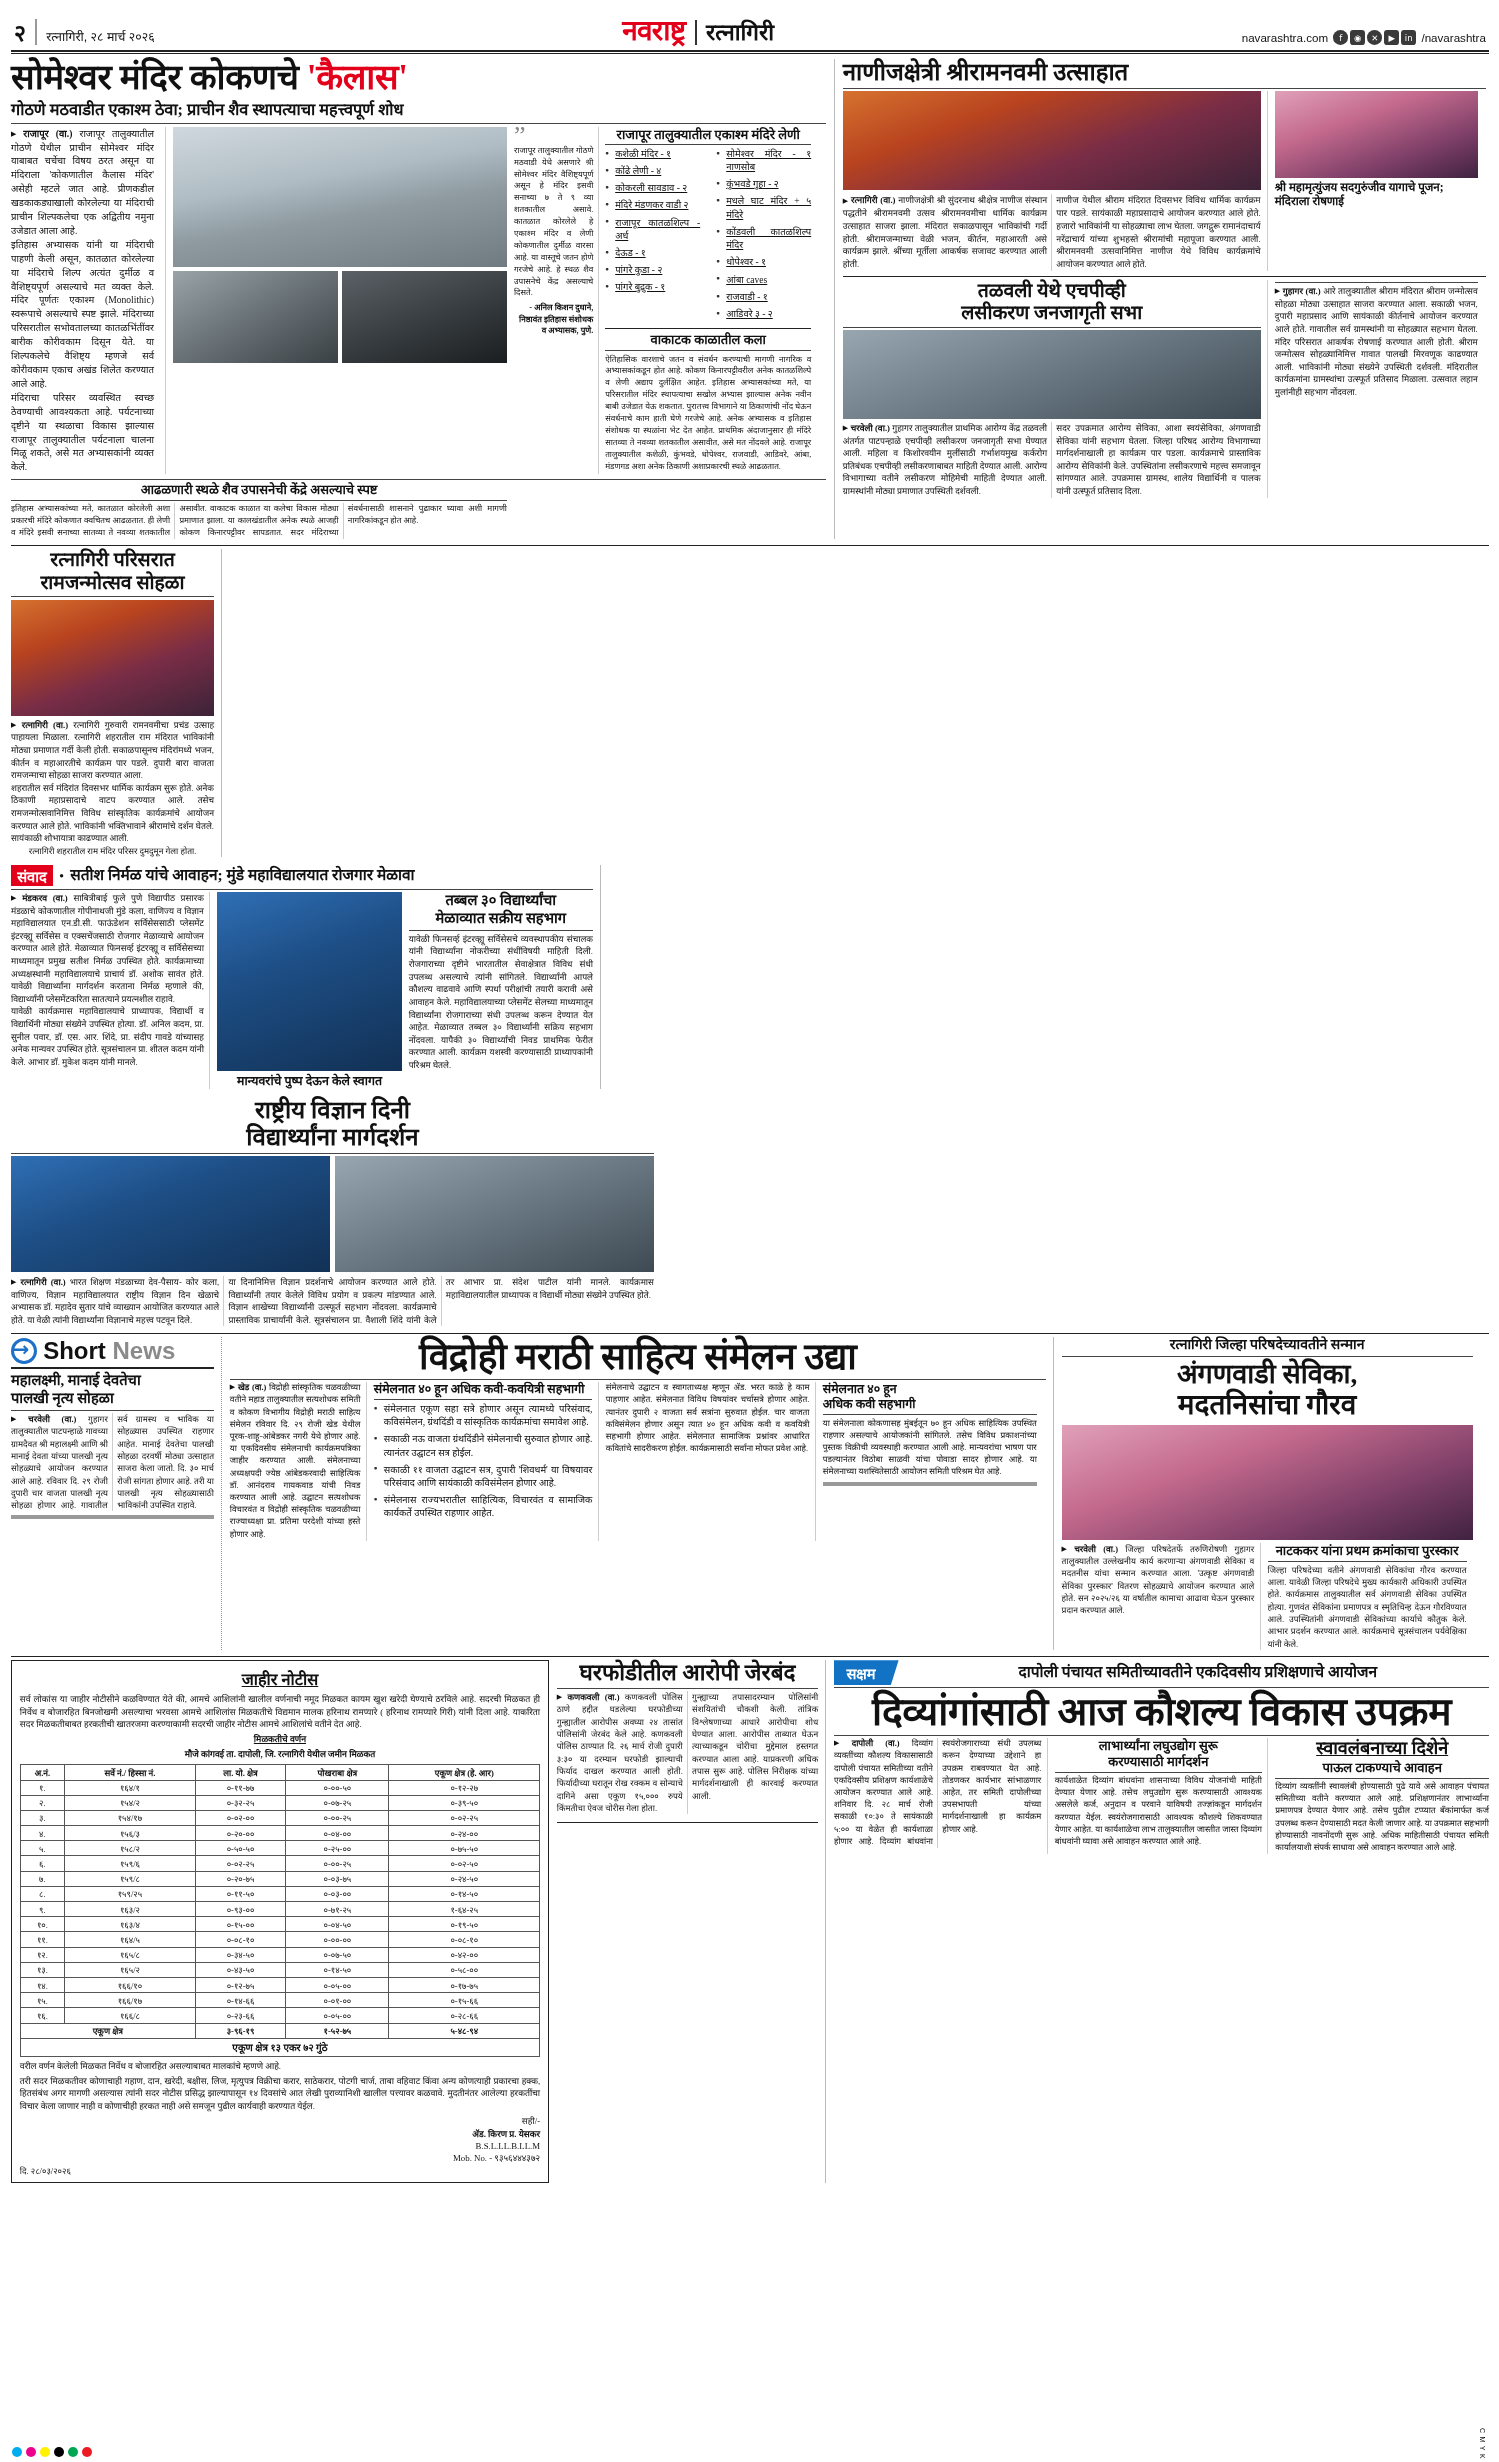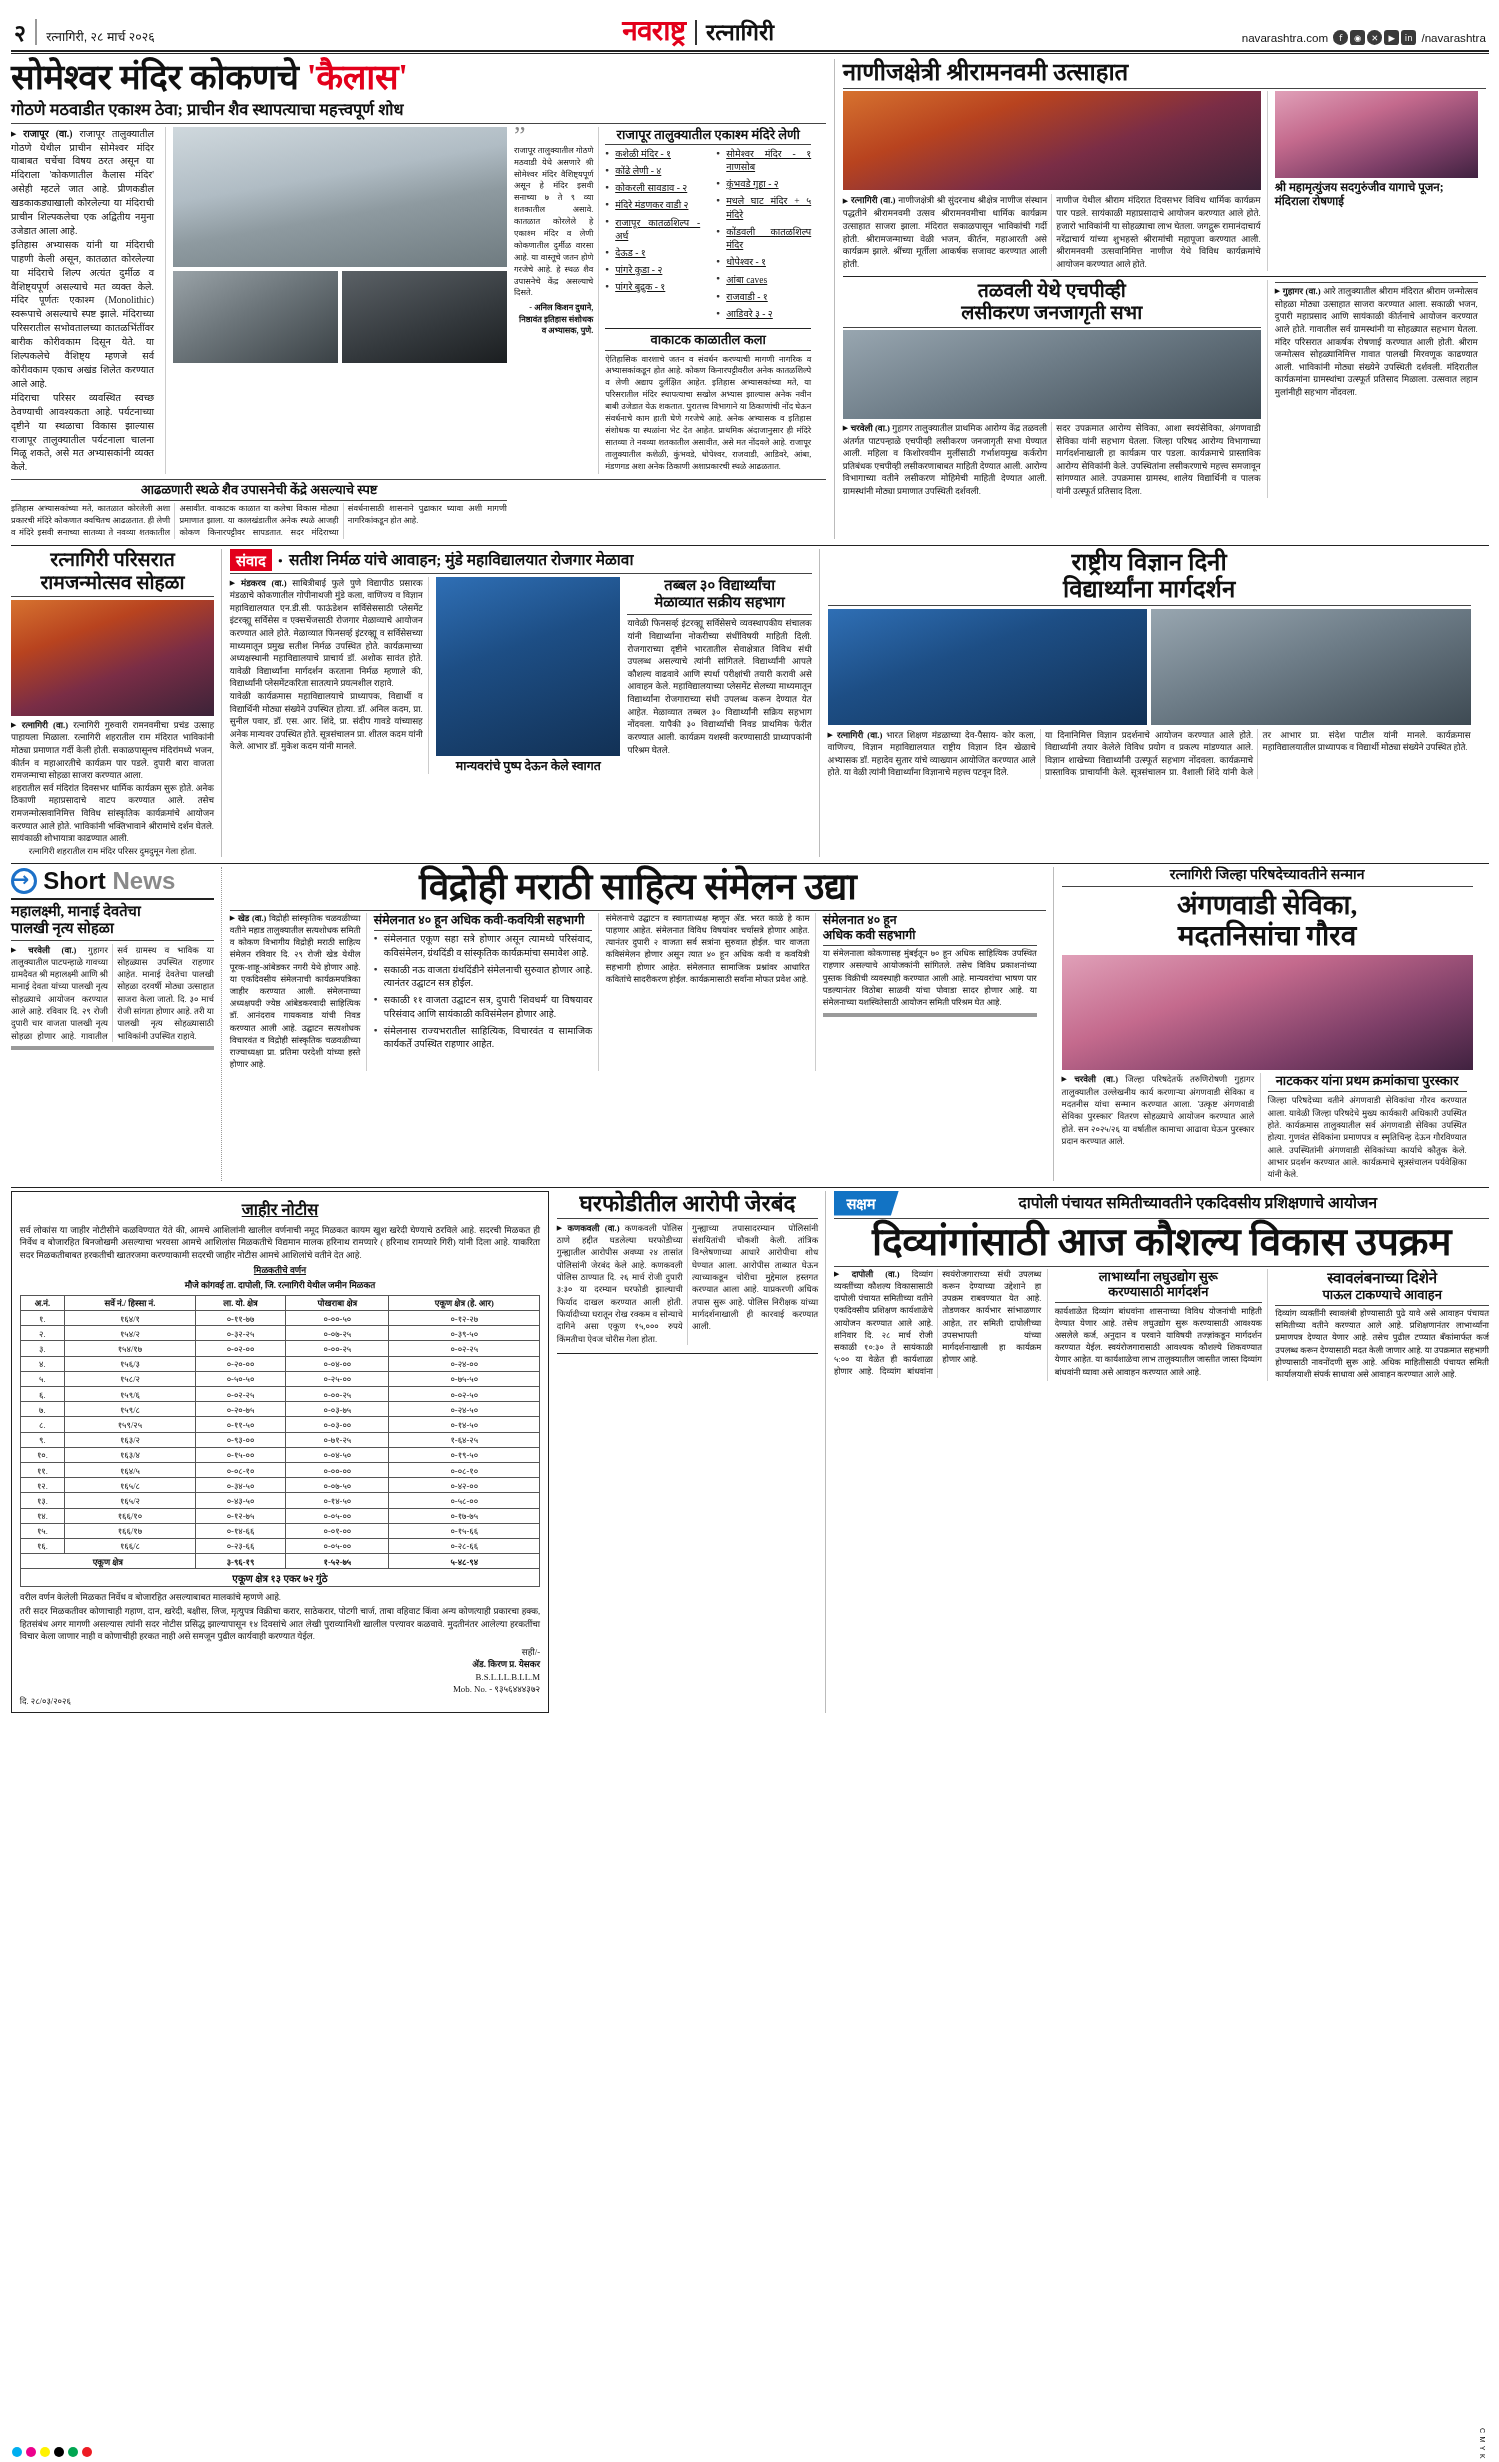--- a/index.html
+++ b/index.html
@@ -249,21 +249,21 @@
             <span class="arrow lead">गुहागर (वा.)</span>
             <span>आरे तालुक्यातील श्रीराम मंदिरात श्रीराम जन्मोत्सव सोहळा मोठ्या उत्साहात साजरा करण्यात आला. सकाळी भजन, दुपारी महाप्रसाद आणि सायंकाळी कीर्तनाचे आयोजन करण्यात आले होते. गावातील सर्व ग्रामस्थांनी या सोहळ्यात सहभाग घेतला. मंदिर परिसरात आकर्षक रोषणाई करण्यात आली होती. श्रीराम जन्मोत्सव सोहळ्यानिमित्त गावात पालखी मिरवणूक काढण्यात आली. भाविकांनी मोठ्या संख्येने उपस्थिती दर्शवली. मंदिरातील कार्यक्रमांना ग्रामस्थांचा उत्स्फूर्त प्रतिसाद मिळाला. उत्सवात लहान मुलांनीही सहभाग नोंदवला.</span>
           </div>
         </div>
       </div>
     </div>
   </div>
 
   <div class="rule2" style="margin-top:6.2px;"></div>
 
-  <div style="display:flex; gap:7.8px; margin-top:3.1px;">
+  <div style="display:flex; gap:7.8px; margin-top:3.1px;flex-direction:column;">
 
     <div style="width:211px; border-right:0.8px solid #bbb; padding-right:7px;">
       <div class="hl3" style="text-align:center;">रत्नागिरी परिसरात</div>
       <div class="hl3" style="text-align:center;">रामजन्मोत्सव सोहळा</div>
       <div class="rule1"></div>
       <div class="photo ph-crowd" style="height:116px; margin-bottom:3.1px;"></div>
       <div class="body-txt" style="font-size:8.7px;">
         <span class="arrow lead">रत्नागिरी (वा.)</span>
         <span style="white-space:pre-line;">रत्नागिरी गुरुवारी रामनवमीचा प्रचंड उत्साह पाहायला मिळाला. रत्नागिरी शहरातील राम मंदिरात भाविकांनी मोठ्या प्रमाणात गर्दी केली होती. सकाळपासूनच मंदिरांमध्ये भजन, कीर्तन व महाआरतीचे कार्यक्रम पार पडले. दुपारी बारा वाजता रामजन्माचा सोहळा साजरा करण्यात आला.
 शहरातील सर्व मंदिरांत दिवसभर धार्मिक कार्यक्रम सुरू होते. अनेक ठिकाणी महाप्रसादाचे वाटप करण्यात आले. तसेच रामजन्मोत्सवानिमित्त विविध सांस्कृतिक कार्यक्रमांचे आयोजन करण्यात आले होते. भाविकांनी भक्तिभावाने श्रीरामांचे दर्शन घेतले. सायंकाळी शोभायात्रा काढण्यात आली.</span>
@@ -576,21 +576,21 @@
             <span>दिव्यांग व्यक्तींच्या कौशल्य विकासासाठी दापोली पंचायत समितीच्या वतीने एकदिवसीय प्रशिक्षण कार्यशाळेचे आयोजन करण्यात आले आहे. शनिवार दि. २८ मार्च रोजी सकाळी १०:३० ते सायंकाळी ५:०० या वेळेत ही कार्यशाळा होणार आहे. दिव्यांग बांधवांना स्वयंरोजगाराच्या संधी उपलब्ध करून देण्याच्या उद्देशाने हा उपक्रम राबवण्यात येत आहे. तोडणकर कार्यभार सांभाळणार आहेत, तर समिती दापोलीच्या उपसभापती यांच्या मार्गदर्शनाखाली हा कार्यक्रम होणार आहे.</span>
           </div>
         </div>
         <div style="width:214px; border-right:0.8px solid #ccc; padding-right:5.4px;">
           <div class="hl4" style="font-size:13px; text-align:center;">लाभार्थ्यांना लघुउद्योग सुरू</div>
           <div class="hl4" style="font-size:13px; text-align:center;">करण्यासाठी मार्गदर्शन</div>
           <div class="rule1"></div>
           <div class="body-txt" style="font-size:8.4px;">कार्यशाळेत दिव्यांग बांधवांना शासनाच्या विविध योजनांची माहिती देण्यात येणार आहे. तसेच लघुउद्योग सुरू करण्यासाठी आवश्यक असलेले कर्ज, अनुदान व परवाने याविषयी तज्ज्ञांकडून मार्गदर्शन करण्यात येईल. स्वयंरोजगारासाठी आवश्यक कौशल्ये शिकवण्यात येणार आहेत. या कार्यशाळेचा लाभ तालुक्यातील जास्तीत जास्त दिव्यांग बांधवांनी घ्यावा असे आवाहन करण्यात आले आहे.</div>
         </div>
         <div style="width:214px;">
-          <div class="hl4" style="font-size:15px; text-align:center;">स्वावलंबनाच्या दिशेने</div>
+          <div class="hl4" style="font-size:18px; text-align:center;text-decoration:underline;">स्वावलंबनाच्या दिशेने</div>
           <div class="hl4" style="font-size:13px; text-align:center;">पाऊल टाकण्याचे आवाहन</div>
           <div class="rule1"></div>
           <div class="body-txt" style="font-size:8.4px;">दिव्यांग व्यक्तींनी स्वावलंबी होण्यासाठी पुढे यावे असे आवाहन पंचायत समितीच्या वतीने करण्यात आले आहे. प्रशिक्षणानंतर लाभार्थ्यांना प्रमाणपत्र देण्यात येणार आहे. तसेच पुढील टप्प्यात बँकांमार्फत कर्ज उपलब्ध करून देण्यासाठी मदत केली जाणार आहे. या उपक्रमात सहभागी होण्यासाठी नावनोंदणी सुरू आहे. अधिक माहितीसाठी पंचायत समिती कार्यालयाशी संपर्क साधावा असे आवाहन करण्यात आले आहे.</div>
         </div>
       </div>
     </div>
   </div>
 
   <div class="cmyk">
     <span style="background:#00aeef"></span>

